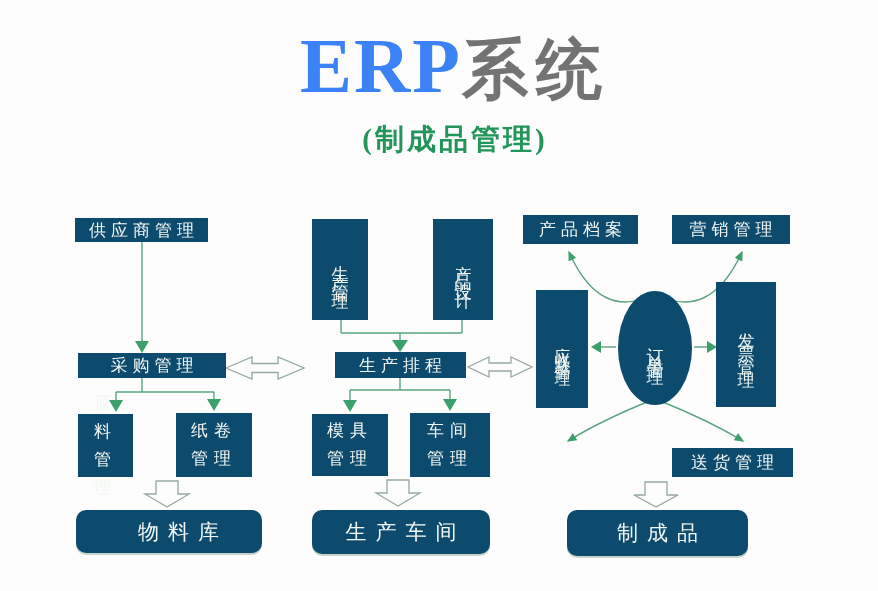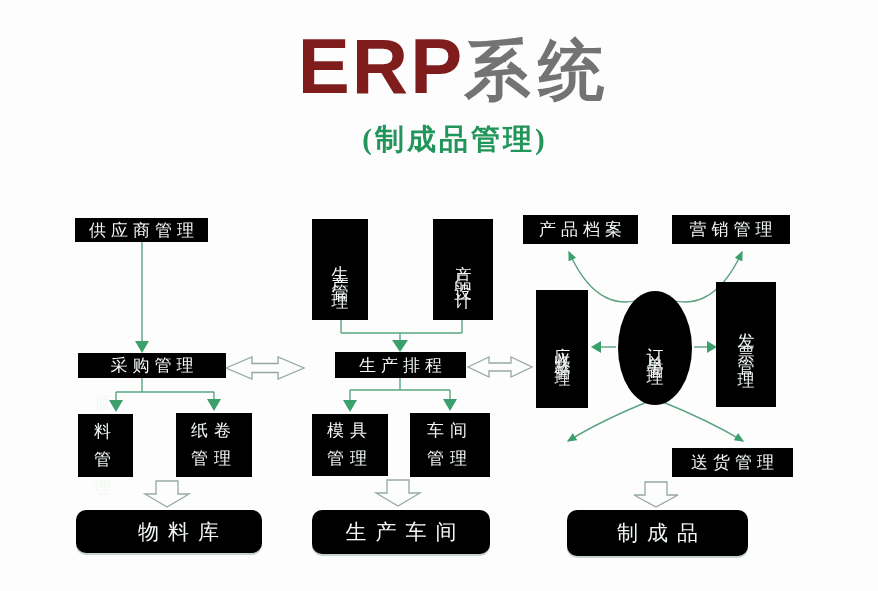--- a/index.html
+++ b/index.html
@@ -9,38 +9,38 @@
     width:878px;height:591px;
     background:#fdfdfd;
     overflow:hidden;
     font-family:"Liberation Serif",serif;
   }
   .title-wrap{
     position:absolute;left:240px;top:26px;width:430px;
     text-align:center;white-space:nowrap;
   }
   .title-en{
-    font-family:Liberation Sans, sans-serif;
+    font-family:Liberation Serif, serif;
     font-weight:800;font-size:78px;line-height:80px;
-    color:#7f1d1d;letter-spacing:2px;
+    color:#3b82f6;letter-spacing:2px;
   }
   .title-cn{
     font-family:"Liberation Serif",serif;
     font-weight:700;font-size:66px;line-height:80px;
     color:#737373;letter-spacing:8px;
   }
   .subtitle{
     position:absolute;left:240px;top:120px;width:430px;
     text-align:center;
     font-size:29px;letter-spacing:3px;color:#21955a;font-weight:600;
   }
   svg.connectors{position:absolute;left:0;top:0;}
   .box{
     position:absolute;
-    background:#000000;
+    background:#0c4a6e;
     color:#f2f8f3;
     display:flex;align-items:center;justify-content:center;
     text-align:center;
     box-sizing:border-box;
   }
   .line1{font-size:17px;letter-spacing:5px;text-indent:5px;}
   .line1-sm{font-size:16px;letter-spacing:4px;text-indent:4px;}
   .two-line{font-size:17px;letter-spacing:6px;line-height:28px;padding:0 12px;}
   .vbox{writing-mode:vertical-rl;text-orientation:upright;}
   .v4{font-size:17px;letter-spacing:9px;}

